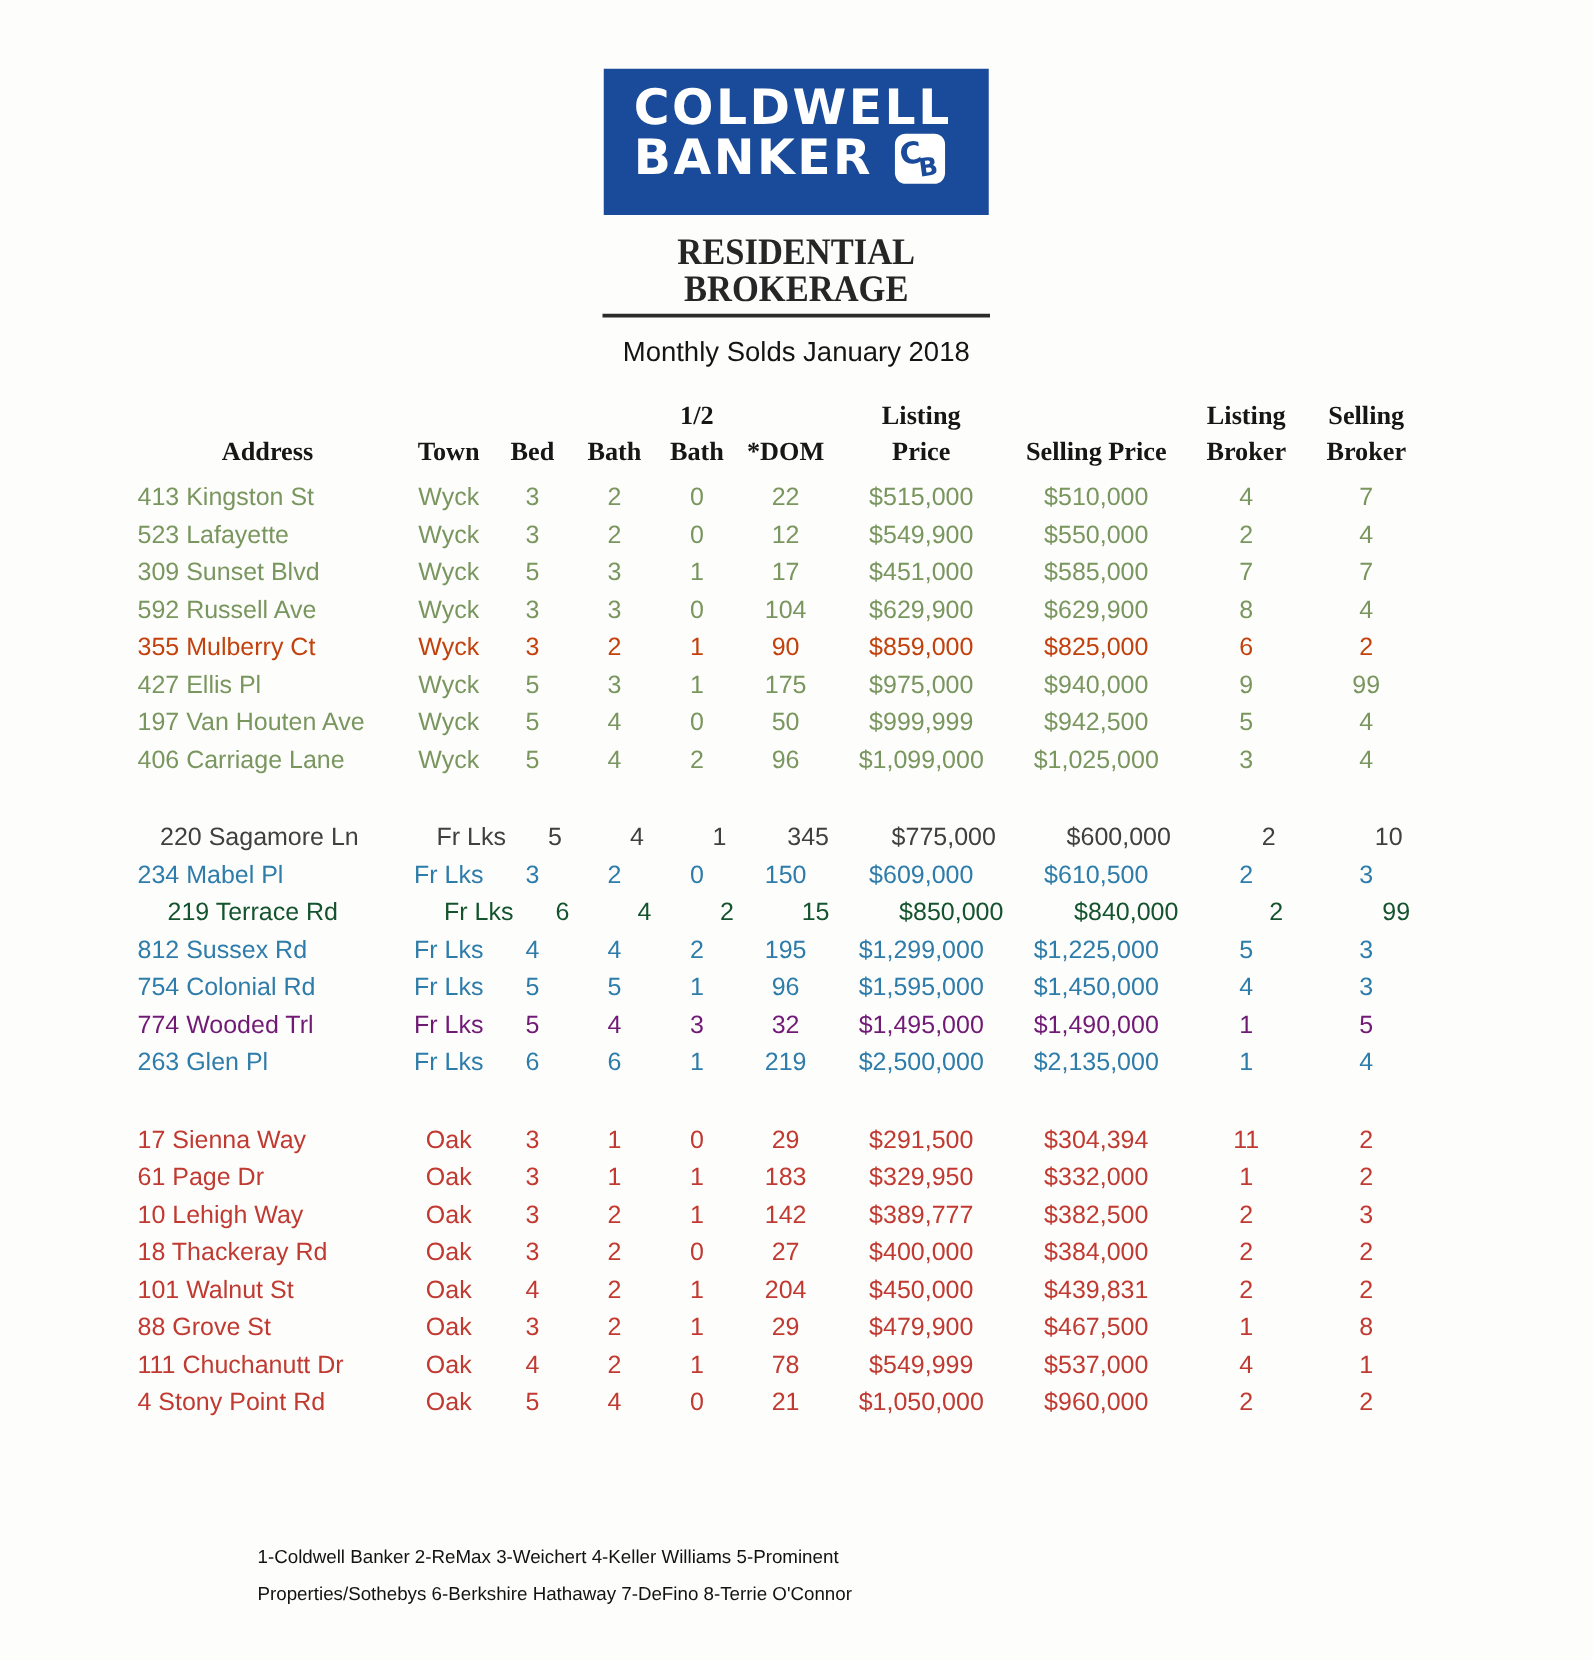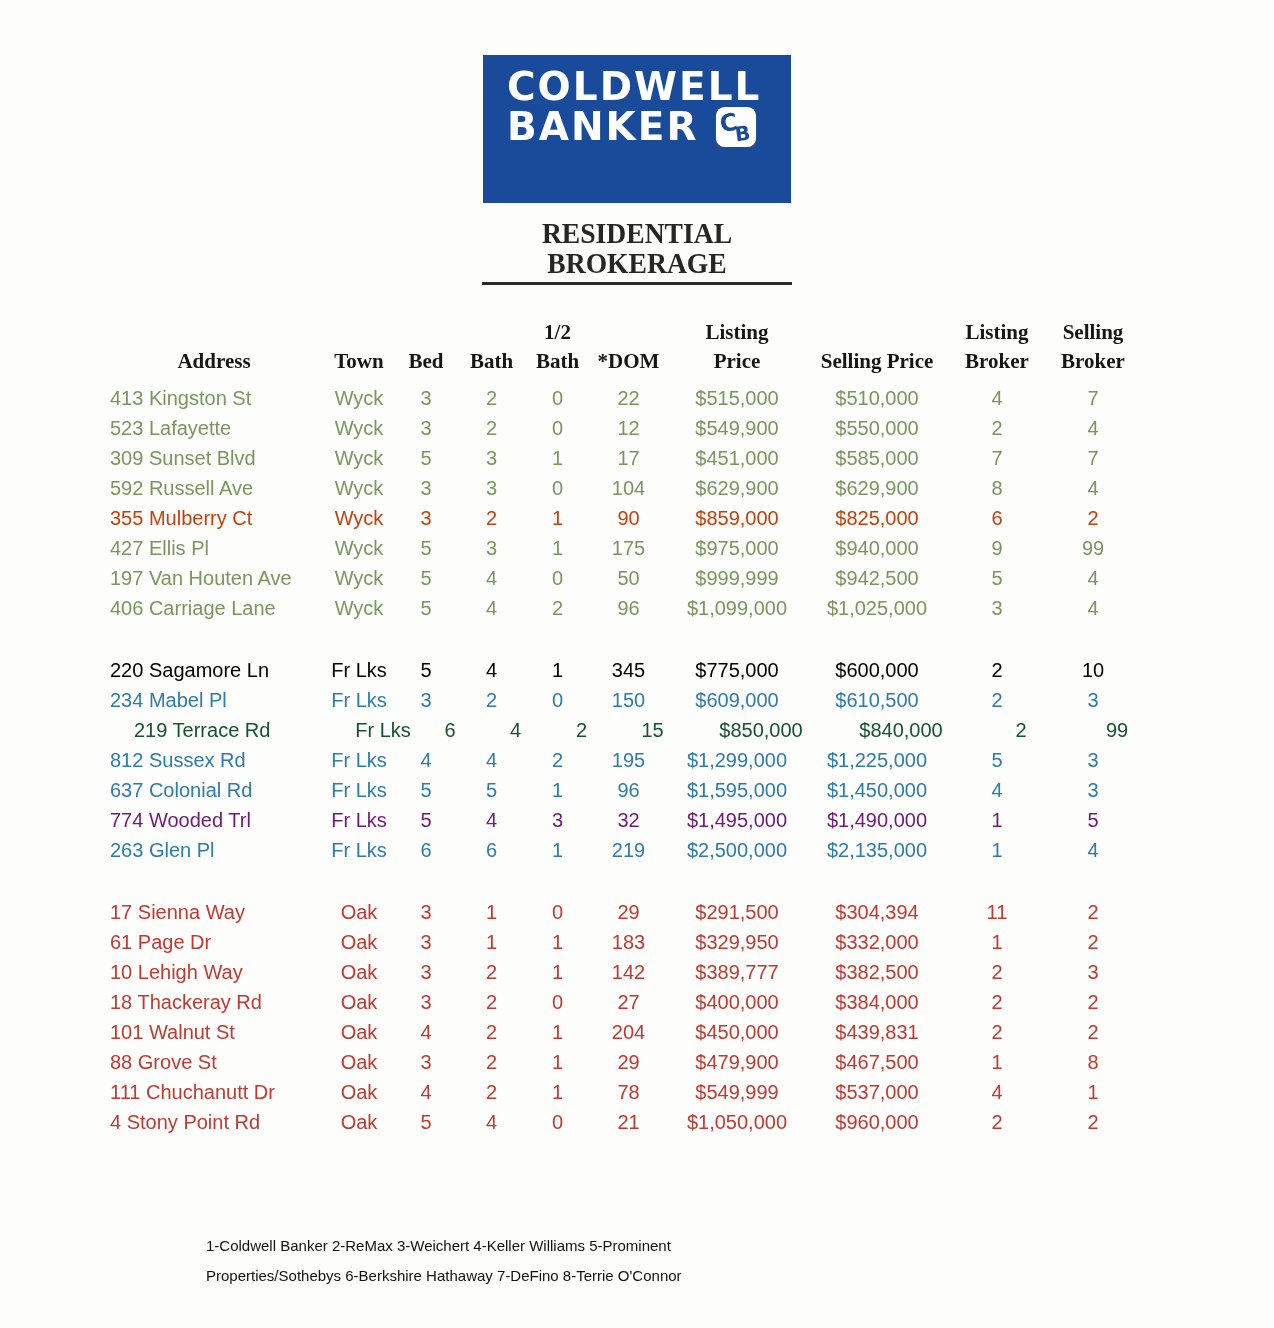--- a/index.html
+++ b/index.html
@@ -20,21 +20,21 @@
     position: absolute;
     top: 55px;
     left: 0;
     width: 100%;
     display: flex;
     flex-direction: column;
     align-items: center;
   }
   .logo-box {
     width: 308px;
-    height: 148px;
+    height: 117px;
     background: #1a4b9a;
     padding: 12px 0 0 24px;
     display: flex;
     flex-direction: column;
   }
   .logo-line1 {
     font-family: "DejaVu Sans", sans-serif;
     font-weight: 800;
     font-size: 39px;
     line-height: 40px;
@@ -139,20 +139,21 @@
             <text x="15" y="25" font-size="25" text-anchor="middle">C</text>
             <text x="28" y="37" font-size="21" text-anchor="middle">B</text>
           </g>
         </svg>
       </div>
     </div>
 
     <div class="res-brokerage">RESIDENTIAL BROKERAGE</div>
     <div class="res-underline"></div>
 
+    <div class="doc-title">Monthly Solds January 2018</div>
   </div>
 
   <div class="solds-table">
     <div class="grid-row header-row">
       <div class="hcell">Address</div>
       <div class="hcell">Town</div>
       <div class="hcell">Bed</div>
       <div class="hcell">Bath</div>
       <div class="hcell">1/2
 Bath</div>
@@ -256,21 +257,21 @@
       <span class="cell c2">5</span>
       <span class="cell c3">4</span>
       <span class="cell c4">2</span>
       <span class="cell c5">96</span>
       <span class="cell c6">$1,099,000</span>
       <span class="cell c7">$1,025,000</span>
       <span class="cell c8">3</span>
       <span class="cell c9">4</span>
     </div>
         <div class="spacer"></div>
-        <div class="grid-row row" style="color: #000000;">
+        <div class="grid-row row" style="color: #404040; margin-left: 18px;">
       <span class="cell c0">220 Sagamore Ln</span>
       <span class="cell c1">Fr Lks</span>
       <span class="cell c2">5</span>
       <span class="cell c3">4</span>
       <span class="cell c4">1</span>
       <span class="cell c5">345</span>
       <span class="cell c6">$775,000</span>
       <span class="cell c7">$600,000</span>
       <span class="cell c8">2</span>
       <span class="cell c9">10</span>
@@ -305,21 +306,21 @@
       <span class="cell c2">4</span>
       <span class="cell c3">4</span>
       <span class="cell c4">2</span>
       <span class="cell c5">195</span>
       <span class="cell c6">$1,299,000</span>
       <span class="cell c7">$1,225,000</span>
       <span class="cell c8">5</span>
       <span class="cell c9">3</span>
     </div>
         <div class="grid-row row" style="color: rgb(46, 124, 169);">
-      <span class="cell c0">637 Colonial Rd</span>
+      <span class="cell c0">754 Colonial Rd</span>
       <span class="cell c1">Fr Lks</span>
       <span class="cell c2">5</span>
       <span class="cell c3">5</span>
       <span class="cell c4">1</span>
       <span class="cell c5">96</span>
       <span class="cell c6">$1,595,000</span>
       <span class="cell c7">$1,450,000</span>
       <span class="cell c8">4</span>
       <span class="cell c9">3</span>
     </div>

